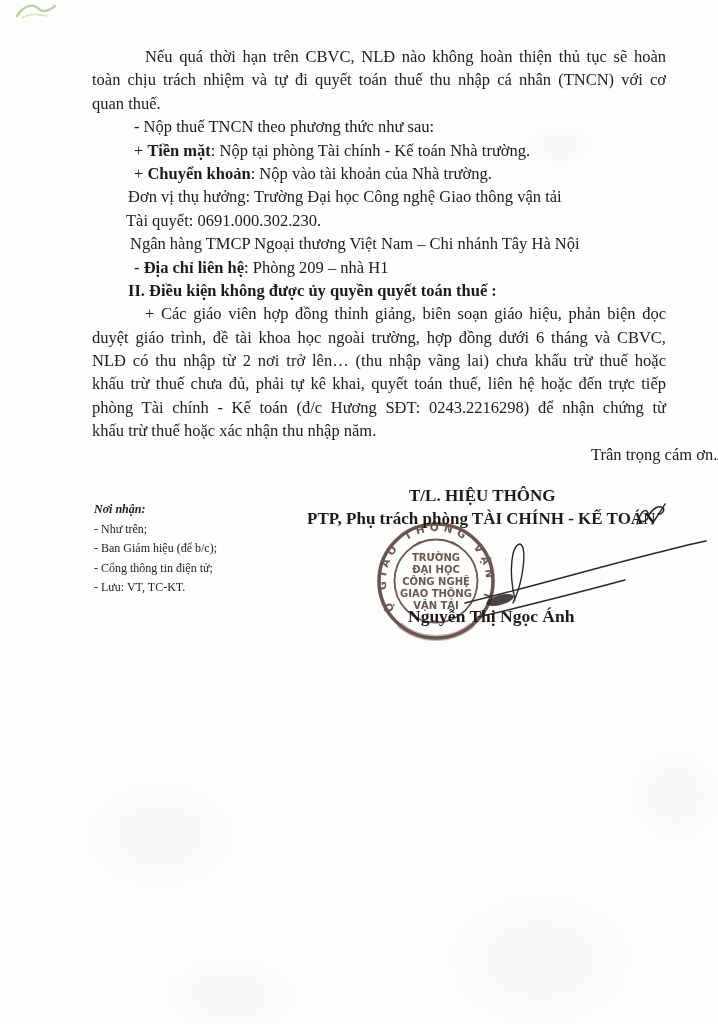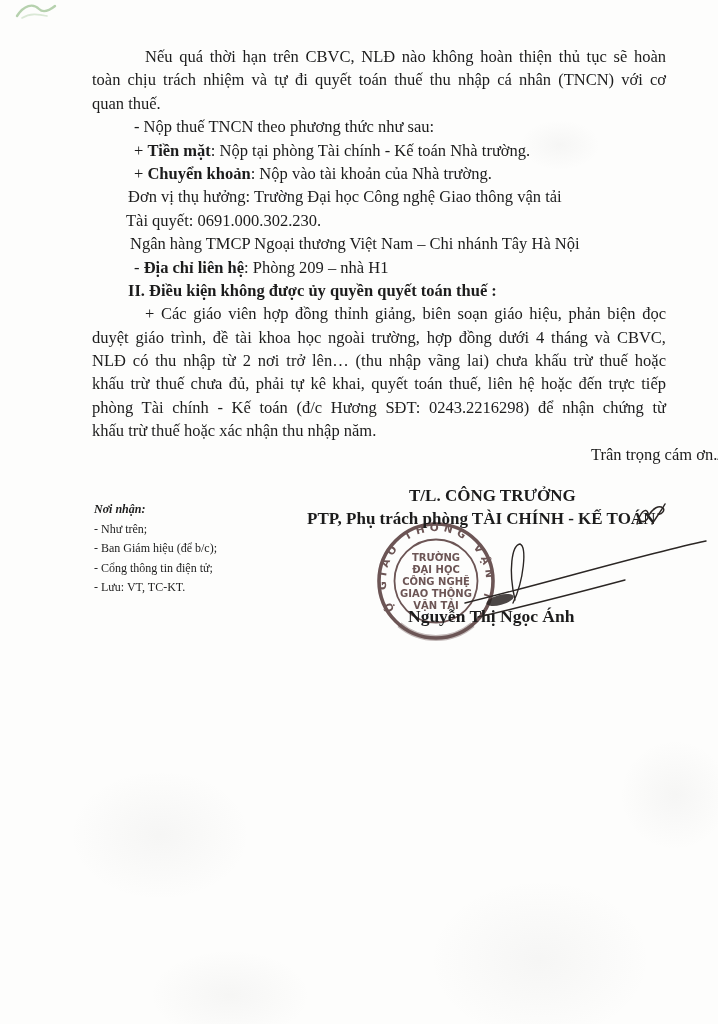--- a/index.html
+++ b/index.html
@@ -58,37 +58,37 @@
   <div class="ln ml84">quan thuế.</div>
   <div class="ln ml126">- Nộp thuế TNCN theo phương thức như sau:</div>
   <div class="ln ml126"><span>+ </span><span class="b">Tiền mặt</span><span>: Nộp tại phòng Tài chính - Kế toán Nhà trường.</span></div>
   <div class="ln ml126"><span>+ </span><span class="b">Chuyển khoản</span><span>: Nộp vào tài khoản của Nhà trường.</span></div>
   <div class="ln ml120">Đơn vị thụ hưởng: Trường Đại học Công nghệ Giao thông vận tải</div>
   <div class="ln ml118">Tài quyết: 0691.000.302.230.</div>
   <div class="ln ml122">Ngân hàng TMCP Ngoại thương Việt Nam – Chi nhánh Tây Hà Nội</div>
   <div class="ln ml126"><span>- </span><span class="b">Địa chỉ liên hệ</span><span>: Phòng 209 – nhà H1</span></div>
   <div class="ln ml120 b">II. Điều kiện không được ủy quyền quyết toán thuế :</div>
   <div class="ln ml137 just w521">+ Các giáo viên hợp đồng thỉnh giảng, biên soạn giáo hiệu, phản biện đọc</div>
-  <div class="ln ml84 just w574">duyệt giáo trình, đề tài khoa học ngoài trường, hợp đồng dưới 4 tháng và CBVC,</div>
+  <div class="ln ml84 just w574">duyệt giáo trình, đề tài khoa học ngoài trường, hợp đồng dưới 6 tháng và CBVC,</div>
   <div class="ln ml84 just w574">NLĐ có thu nhập từ 2 nơi trở lên… (thu nhập vãng lai) chưa khấu trừ thuế hoặc</div>
   <div class="ln ml84 just w574">khấu trừ thuế chưa đủ, phải tự kê khai, quyết toán thuế, liên hệ hoặc đến trực tiếp</div>
   <div class="ln ml84 just w574">phòng Tài chính - Kế toán (đ/c Hương SĐT: 0243.2216298) để nhận chứng từ</div>
   <div class="ln ml84">khấu trừ thuế hoặc xác nhận thu nhập năm.</div>
   <div class="ln ml137">Trân trọng cám ơn./.</div>
 </div>
 
 <div class="recipients">
   <div class="head">Nơi nhận:</div>
   <div>- Như trên;</div>
   <div>- Ban Giám hiệu (để b/c);</div>
   <div>- Cổng thông tin điện tử;</div>
   <div>- Lưu: VT, TC-KT.</div>
 </div>
 
-<div class="sig-title">T/L. CÔNG TRƯỞNG</div>
+<div class="sig-title">T/L. HIỆU THÔNG</div>
 <div class="sig-subtitle">PTP, Phụ trách phòng TÀI CHÍNH - KẾ TOÁN</div>
 
 <svg class="initials" width="36" height="26" viewBox="0 0 36 26">
   <g fill="none" stroke="#2b2624" stroke-width="1.5" stroke-linecap="round">
     <path d="M 3,22 C 6,10 12,5 14,11 C 16,17 10,21 7,19"></path>
     <path d="M 15,13 C 19,6 25,3 29,6 C 31,8 28,13 24,12"></path>
     <path d="M 31,2 C 27,9 22,16 18,22"></path>
   </g>
 </svg>
 

